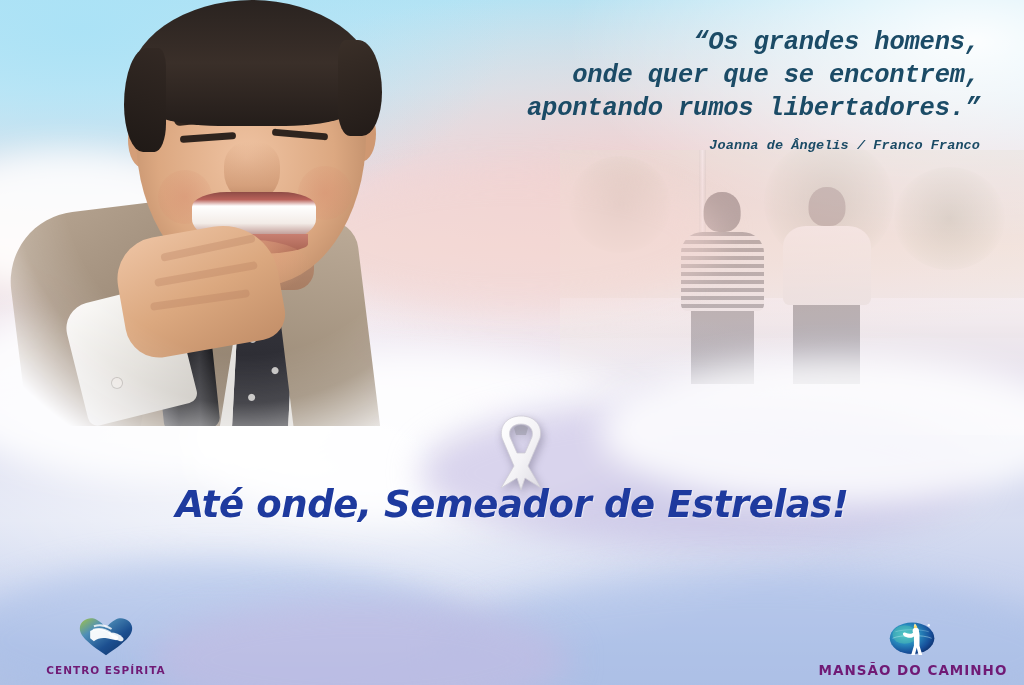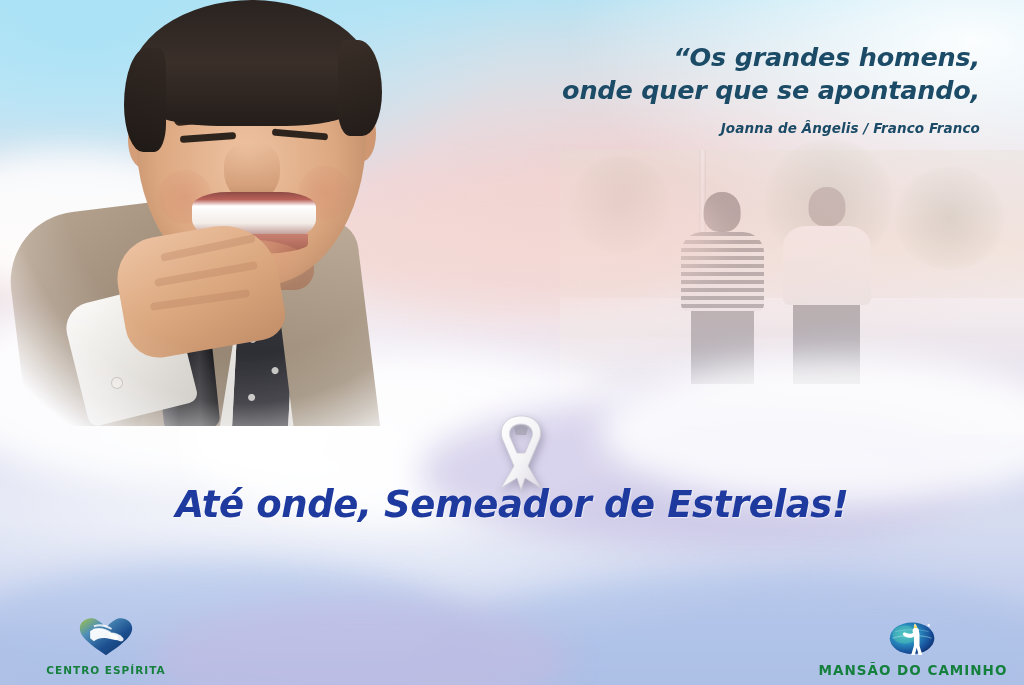--- a/index.html
+++ b/index.html
@@ -232,23 +232,24 @@
     background:
       repeating-linear-gradient(90deg, rgba(255,255,255,0.16) 0 2px, rgba(0,0,0,0.16) 2px 4px),
       radial-gradient(ellipse at 34% 28%, #9b9ba1 0%, #6a6a71 52%, #3b3b41 100%);
     border-radius: 50% 50% 42% 42%;
     transform: rotate(-6deg);
   }
 
   
   .quote {
     position: absolute;
-    right: 44px; top: 41px;
+    right: 44px; top: 26px;
     width: 560px;
     text-align: right;
+    font-family: Liberation Mono, monospace;
   }
   .quote-line {
     font-size: 25.5px;
     line-height: 33px;
     font-weight: 700;
     font-style: italic;
     letter-spacing: -0.2px;
     color: #1b4b66;
     white-space: nowrap;
   }
@@ -295,21 +296,21 @@
     display: flex;
     flex-direction: column;
     align-items: center;
   }
   .logo-left  { left: 8px;  width: 196px; }
   .logo-right { right: 8px; width: 206px; }
   .logo-mark { display: block; }
   .logo-text {
     margin-top: 3px;
     text-align: center;
-    color: #15803d;
+    color: #701a75;
     line-height: 13px;
   }
   .logo-text .l1 { font-size: 10.5px; font-weight: 700; letter-spacing: 1.0px; display: block; }
   .logo-text .l2 { font-size: 13px;   font-weight: 700; letter-spacing: 0.9px; display: block; }
   .logo-right .logo-text .l2 { font-size: 13.5px; letter-spacing: 1.0px; }
 </style>
 </head>
 <body>
 
 <div id="poster">
@@ -381,21 +382,22 @@
     <div class="p-cuff"></div>
     <div class="p-cuff-btn"></div>
     <div class="p-hand"></div>
     <div class="p-finger" style="left:152px; top:250px; width:96px; height:8px; transform:rotate(-12deg);"></div>
     <div class="p-finger" style="left:146px; top:276px; width:104px; height:8px; transform:rotate(-10deg);"></div>
     <div class="p-finger" style="left:142px; top:302px; width:100px; height:8px; transform:rotate(-8deg);"></div>
   </div>
 
   <div class="quote">
     <div class="quote-line">“Os grandes homens,</div>
-    <div class="quote-line">onde quer que se apontando,</div>
+    <div class="quote-line">onde quer que se encontrem,</div>
+    <div class="quote-line">apontando rumos libertadores.”</div>
     <div class="quote-attr">Joanna de Ângelis / Franco Franco</div>
   </div>
 
   <div class="ribbon">
     <svg viewBox="0 0 68 84" width="68" height="84" aria-hidden="true">
       <defs>
         <linearGradient id="ribGrad" x1="0" y1="0" x2="1" y2="1">
           <stop offset="0%" stop-color="#ffffff"></stop>
           <stop offset="55%" stop-color="#f4f3f6"></stop>
           <stop offset="100%" stop-color="#dcdae2"></stop>

